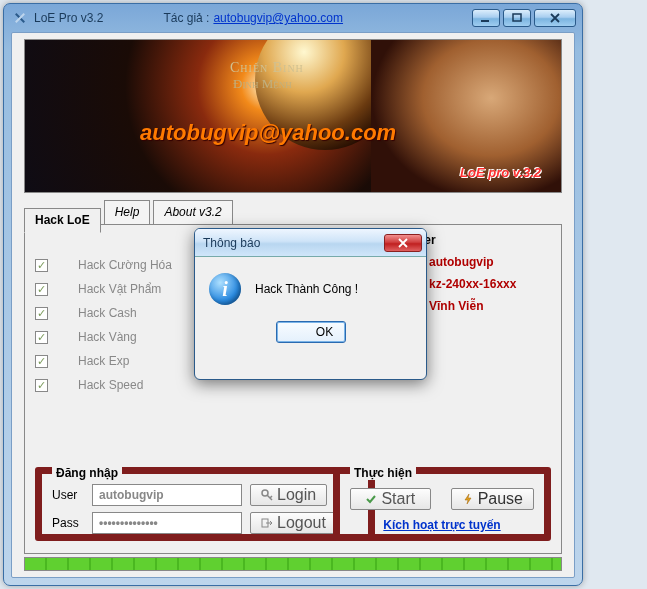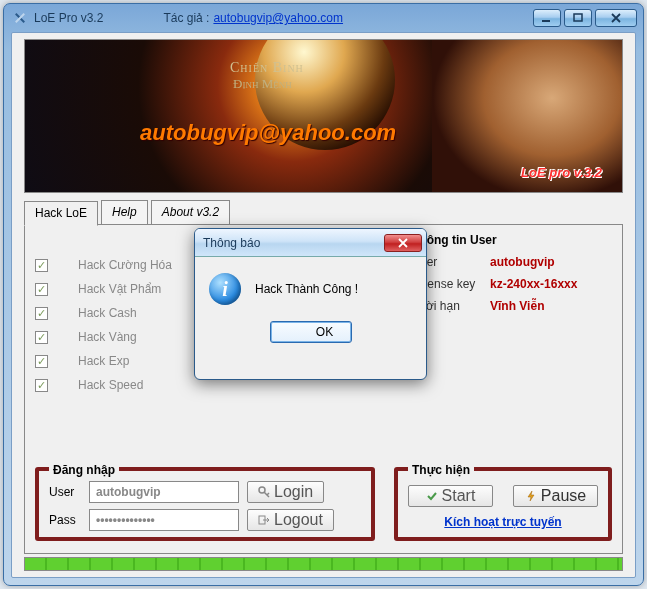--- a/index.html
+++ b/index.html
@@ -1,20 +1,20 @@
 <!DOCTYPE html>
 <html><head>
 <meta charset="utf-8">
 <style>
 * { box-sizing: border-box; margin: 0; padding: 0; font-family: "Segoe UI", Tahoma, sans-serif; }
 body { background: #e0e8f0; width: 647px; height: 589px; overflow: hidden; position: relative; }
 
 
 .window {
-  position: absolute; top: 3px; left: 3px; width: 641px; height: 583px;
+  position: absolute; top: 3px; left: 3px; width: 580px; height: 583px;
   background: linear-gradient(to bottom, #7aa7d8 0%, #96bce0 8%, #bdd5ec 100%);
   border: 1px solid #3a6ea5; border-radius: 7px; box-shadow: 0 0 6px rgba(0,0,0,0.3);
 }
 .titlebar {
   height: 28px; display: flex; align-items: center; padding: 0 6px 0 8px;
   color: #1a3a5a; font-size: 12px;
 }
 .titlebar .app-icon { width: 16px; height: 16px; margin-right: 6px; display: inline-block; }
 .titlebar .title { flex: 0 0 auto; margin-right: 60px; }
 .titlebar .author-label { }
@@ -46,21 +46,21 @@
 .banner .ver { position: absolute; bottom: 12px; right: 20px; color: #ff3030; font-size: 13px; font-style: italic; font-weight: bold; text-shadow: 1px 1px 0 #fff, -1px -1px 0 #fff;}
 .banner .planet { position:absolute; top:-30px; left:230px; width:140px; height:140px; border-radius:50%; background: radial-gradient(circle at 35% 30%, #fff8d0, #e0a850 30%, #6a3a10 60%, #200a00 80%);}
 .banner .face { position:absolute; right:-10px; top:-10px; width:200px; height:170px; background: radial-gradient(ellipse at 60% 40%, #d8a878 0%, #a06030 40%, #301008 70%);}
 
 
 .tabs { margin: 6px 12px 0 12px; display: flex; gap: 3px; }
 .tab {
   border: 1px solid #888; border-bottom: none; padding: 4px 10px 5px 10px; font-size: 12px;
   background: #f0f0f0; position: relative; top: 1px; cursor: pointer;
 }
-.tab.active { background: #f0f0f0; border-bottom: 1px solid #f0f0f0; top: 2px; z-index: 2; font-weight: normal;}
+.tab.active { background: #f0f0f0; border-bottom: 1px solid #f0f0f0; top: 9px; z-index: 2; font-weight: bold;}
 .tab.inactive { background: #f4f4f4; font-style: italic; }
 
 .tabpane {
   margin: 0 12px 8px 12px; border: 1px solid #888; padding: 8px 10px 10px 10px; height: 330px;
   position: relative; background: #f0f0f0;
 }
 
 .col-headers { display: flex; font-size: 12px; font-weight: bold; margin-bottom: 6px; }
 .col-headers .h1 { width: 148px; }
 .col-headers .h2 { width: 140px; text-align: center;}
@@ -80,21 +80,21 @@
 .userinfo {
   position: absolute; top: 8px; right: 10px; width: 200px; font-size: 12px;
 }
 .userinfo .hdr { font-weight: bold; margin-bottom: 8px; }
 .userinfo .row { display: flex; margin-bottom: 8px; }
 .userinfo .k { width: 78px; color: #333; }
 .userinfo .v { color: #b00000; font-weight: bold; }
 
 
 .group {
-  border: 4px solid #7f1d1d; border-radius: 3px; padding: 10px 10px 8px 10px; position: absolute;
+  border: 7px solid #7f1d1d; border-radius: 3px; padding: 10px 10px 8px 10px; position: absolute;
 }
 .group .legend { position: absolute; top: -8px; left: 10px; background: #f0f0f0; padding: 0 4px; font-size: 12px; font-weight: bold;}
 .login-group { left: 10px; bottom: 12px; width: 340px; height: 74px;}
 .login-row { display: flex; align-items: center; margin-bottom: 6px; }
 .login-row .lbl { width: 40px; font-size: 12px; }
 .login-row input {
   width: 150px; height: 22px; border: 1px solid #888; padding: 2px 6px; font-size: 12px;
   color: #888; background: #fff; margin-right: 8px; font-weight: bold;
 }
 .btn {
@@ -141,21 +141,21 @@
 .modal .mbody { padding: 16px 14px 10px 14px; display: flex; align-items: center; gap: 14px; font-size: 12px;}
 .modal .info-icon {
   width: 32px; height: 32px; border-radius: 50%;
   background: radial-gradient(circle at 35% 30%, #aee0ff, #2a8ae0 60%, #1060b0);
   color: #fff; display: flex; align-items: center; justify-content: center;
   font-size: 20px; font-weight: bold; font-family: Georgia, serif; font-style: italic;
   box-shadow: inset -2px -2px 4px rgba(0,0,0,0.3);
 }
 .modal .mfoot { text-align: center; padding: 6px 0 12px 0;}
 .modal .okbtn {
-  width: 82px; height: 22px; border: 1px solid #2a6ab0; border-radius: 3px;
+  width: 70px; height: 22px; border: 1px solid #2a6ab0; border-radius: 3px;
   background: linear-gradient(#f8fcff,#e4f0fc); font-size: 12px; cursor: pointer;
   box-shadow: 0 0 0 1px #7ab4e8 inset;
   padding-left: 28px;
 }
 </style>
 </head>
 <body>
 
 <div class="window">
   <div class="titlebar">

